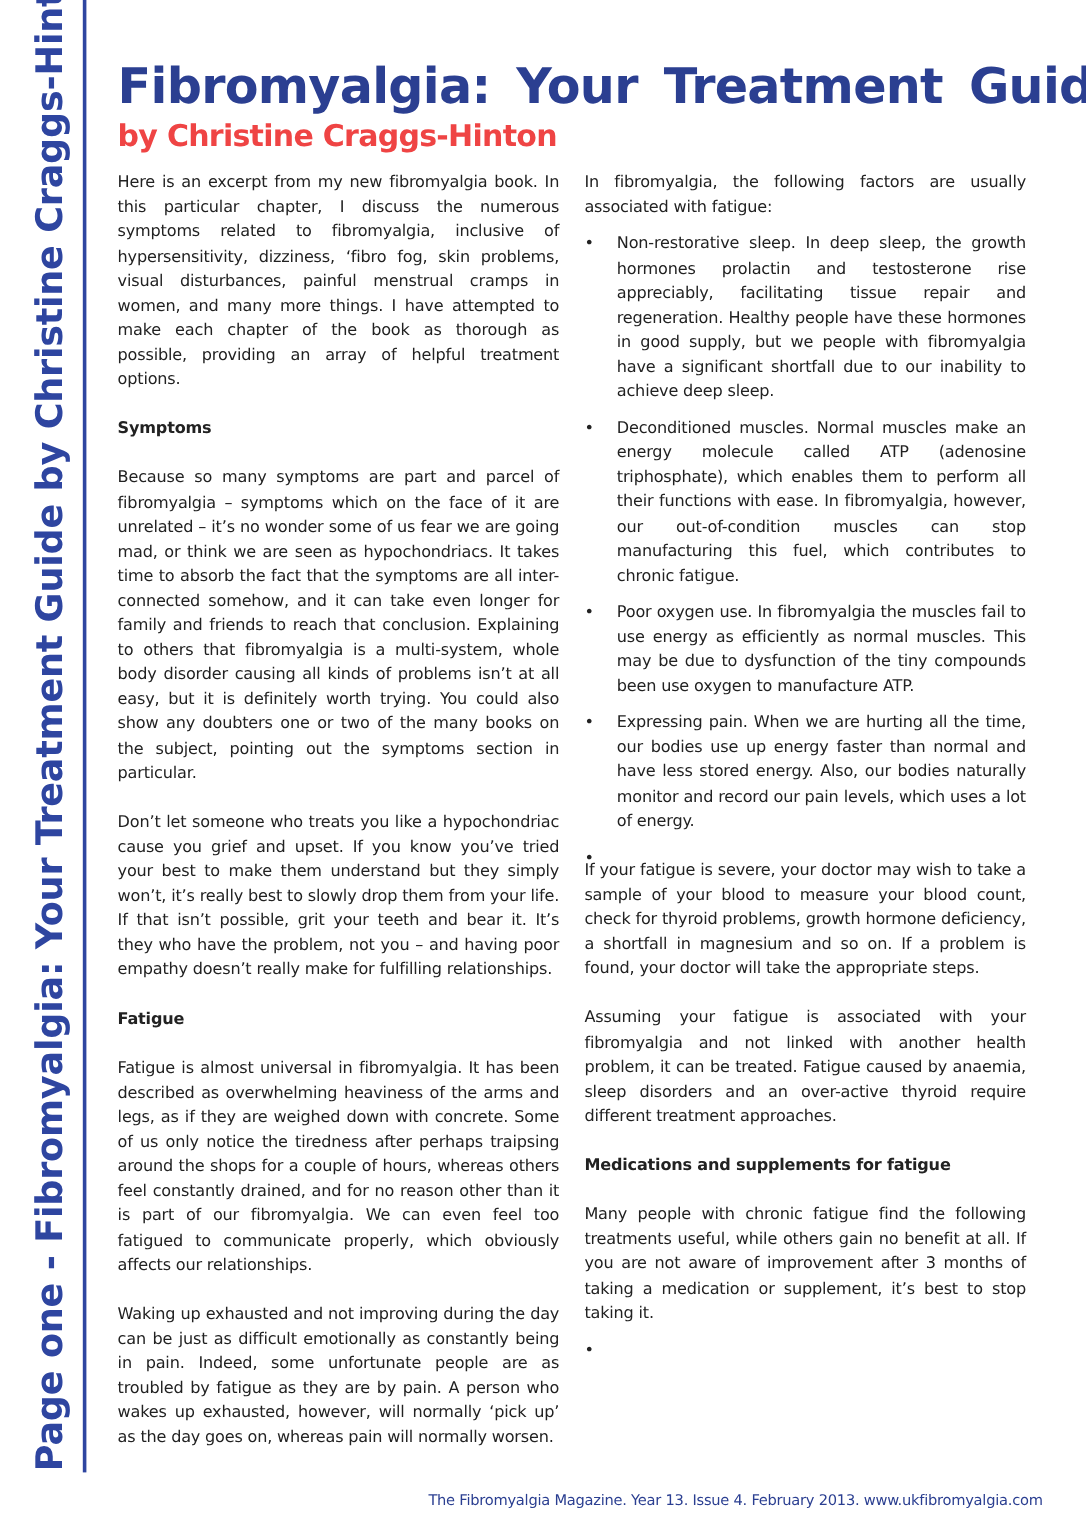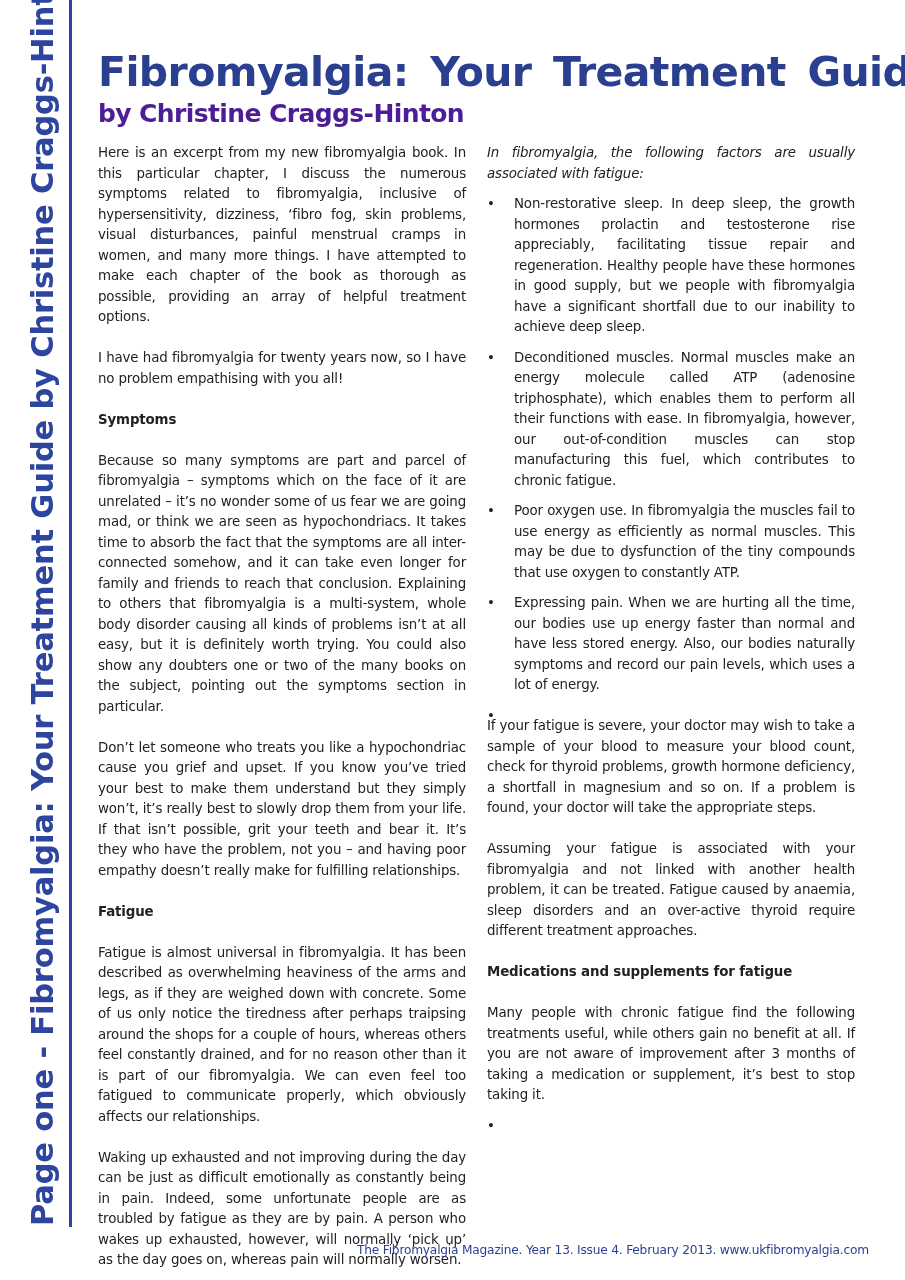--- a/index.html
+++ b/index.html
@@ -2,21 +2,21 @@
 <html><head>
 <meta charset="utf-8">
 <style>
   html, body { margin: 0; padding: 0; background: #ffffff; }
   body { width: 905px; height: 1280px; position: relative; overflow: hidden; font-family: "DejaVu Sans", sans-serif; color: #222; }
   .side-line { position: absolute; left: 69px; top: 0; width: 3px; height: 1227px; background: #2e45a0; }
   .side-text { position: absolute; left: 23px; top: 1226px; width: 1110px; height: 40px; transform-origin: 0 0; transform: rotate(-90deg);
     font-family: "DejaVu Sans", sans-serif; font-weight: bold; font-size: 30.5px; color: #2e45a0; white-space: nowrap; line-height: 40px; letter-spacing: -0.2px; }
   .title { position: absolute; left: 98px; top: 46px; width: 760px; font-family: "DejaVu Sans", sans-serif; font-weight: bold; font-size: 41px; color: #2b3f91;
     letter-spacing: -0.6px; word-spacing: 8px; white-space: nowrap; line-height: 52px; text-align: justify; }
-  .subtitle { position: absolute; left: 98px; top: 97px; font-family: "DejaVu Sans", sans-serif; font-weight: bold; font-size: 25px; color: #4c1d95; white-space: nowrap; line-height: 34px; letter-spacing: -0.6px; }
+  .subtitle { position: absolute; left: 98px; top: 97px; font-family: "DejaVu Sans", sans-serif; font-weight: bold; font-size: 25px; color: #ef4444; white-space: nowrap; line-height: 34px; letter-spacing: -0.6px; }
   .col { position: absolute; top: 143px; width: 368px; font-size: 13.4px; line-height: 20.5px; color: #222; letter-spacing: -0.15px; }
   .col.left { left: 98px; }
   .col.right { left: 487px; }
   .col p { margin: 0 0 20.5px 0; text-align: justify; }
   .col h3 { margin: 0 0 20.5px 0; font-size: 13.4px; font-weight: bold; line-height: 20.5px; }
   .col ul { margin: 0 0 20.5px 0; padding: 0; list-style: none; }
   .col li { position: relative; padding-left: 27px; margin-bottom: 10px; text-align: justify; }
   .col li .bullet { position: absolute; left: 0; top: 0; }
   .footer { position: absolute; left: 357px; top: 1243px; width: 498px; font-size: 12.2px; color: #2b3f91; white-space: nowrap; text-align: right; letter-spacing: -0.2px; }
 </style>
@@ -24,36 +24,35 @@
 <body>
 
 <div class="side-line"></div>
 <div class="side-text">Page one - Fibromyalgia: Your Treatment Guide by Christine Craggs-Hinton</div>
 
 <h1 class="title" style="margin:0;">Fibromyalgia: Your Treatment Guide</h1>
 <h2 class="subtitle" style="margin:0;">by Christine Craggs-Hinton</h2>
 
 <div class="col left">
   <p>Here is an excerpt from my new fibromyalgia book. In this particular chapter, I discuss the numerous symptoms related to fibromyalgia, inclusive of hypersensitivity, dizziness, ‘fibro fog, skin problems, visual disturbances, painful menstrual cramps in women, and many more things. I have attempted to make each chapter of the book as thorough as possible, providing an array of helpful treatment options.</p>
-  <p>I have had fibromyalgia for twenty years now, so I have no problem empathising with you all!</p>
   <h3>Symptoms</h3>
   <p>Because so many symptoms are part and parcel of fibromyalgia – symptoms which on the face of it are unrelated – it’s no wonder some of us fear we are going mad, or think we are seen as hypochondriacs. It takes time to absorb the fact that the symptoms are all inter-connected somehow, and it can take even longer for family and friends to reach that conclusion. Explaining to others that fibromyalgia is a multi-system, whole body disorder causing all kinds of problems isn’t at all easy, but it is definitely worth trying. You could also show any doubters one or two of the many books on the subject, pointing out the symptoms section in particular.</p>
   <p>Don’t let someone who treats you like a hypochondriac cause you grief and upset. If you know you’ve tried your best to make them understand but they simply won’t, it’s really best to slowly drop them from your life. If that isn’t possible, grit your teeth and bear it. It’s they who have the problem, not you – and having poor empathy doesn’t really make for fulfilling relationships.</p>
   <h3>Fatigue</h3>
   <p>Fatigue is almost universal in fibromyalgia. It has been described as overwhelming heaviness of the arms and legs, as if they are weighed down with concrete. Some of us only notice the tiredness after perhaps traipsing around the shops for a couple of hours, whereas others feel constantly drained, and for no reason other than it is part of our fibromyalgia. We can even feel too fatigued to communicate properly, which obviously affects our relationships.</p>
   <p>Waking up exhausted and not improving during the day can be just as difficult emotionally as constantly being in pain. Indeed, some unfortunate people are as troubled by fatigue as they are by pain. A person who wakes up exhausted, however, will normally ‘pick up’ as the day goes on, whereas pain will normally worsen.</p>
 </div>
 
 <div class="col right">
-  <p style="margin-bottom:10px;font-style:italic;">In fibromyalgia, the following factors are usually associated with fatigue:</p>
+  <p style="margin-bottom:10px;">In fibromyalgia, the following factors are usually associated with fatigue:</p>
   <ul>
     <li><span class="bullet">•</span><span>Non-restorative sleep. In deep sleep, the growth hormones prolactin and testosterone rise appreciably, facilitating tissue repair and regeneration. Healthy people have these hormones in good supply, but we people with fibromyalgia have a significant shortfall due to our inability to achieve deep sleep.</span></li>
     <li><span class="bullet">•</span><span>Deconditioned muscles. Normal muscles make an energy molecule called ATP (adenosine triphosphate), which enables them to perform all their functions with ease. In fibromyalgia, however, our out-of-condition muscles can stop manufacturing this fuel, which contributes to chronic fatigue.</span></li>
-    <li><span class="bullet">•</span><span>Poor oxygen use. In fibromyalgia the muscles fail to use energy as efficiently as normal muscles. This may be due to dysfunction of the tiny compounds that use oxygen to constantly ATP.</span></li>
-    <li><span class="bullet">•</span><span>Expressing pain. When we are hurting all the time, our bodies use up energy faster than normal and have less stored energy. Also, our bodies naturally symptoms and record our pain levels, which uses a lot of energy.</span></li>
+    <li><span class="bullet">•</span><span>Poor oxygen use. In fibromyalgia the muscles fail to use energy as efficiently as normal muscles. This may be due to dysfunction of the tiny compounds been use oxygen to manufacture ATP.</span></li>
+    <li><span class="bullet">•</span><span>Expressing pain. When we are hurting all the time, our bodies use up energy faster than normal and have less stored energy. Also, our bodies naturally monitor and record our pain levels, which uses a lot of energy.</span></li>
     <li style="margin-bottom:20.5px;"><span class="bullet">•</span></li>
   </ul>
   <p>If your fatigue is severe, your doctor may wish to take a sample of your blood to measure your blood count, check for thyroid problems, growth hormone deficiency, a shortfall in magnesium and so on. If a problem is found, your doctor will take the appropriate steps.</p>
   <p>Assuming your fatigue is associated with your fibromyalgia and not linked with another health problem, it can be treated. Fatigue caused by anaemia, sleep disorders and an over-active thyroid require different treatment approaches.</p>
   <h3>Medications and supplements for fatigue</h3>
   <p style="margin-bottom:10px;">Many people with chronic fatigue find the following treatments useful, while others gain no benefit at all. If you are not aware of improvement after 3 months of taking a medication or supplement, it’s best to stop taking it.</p>
   <ul>
     <li><span class="bullet">•</span></li>
   </ul>
 </div>

